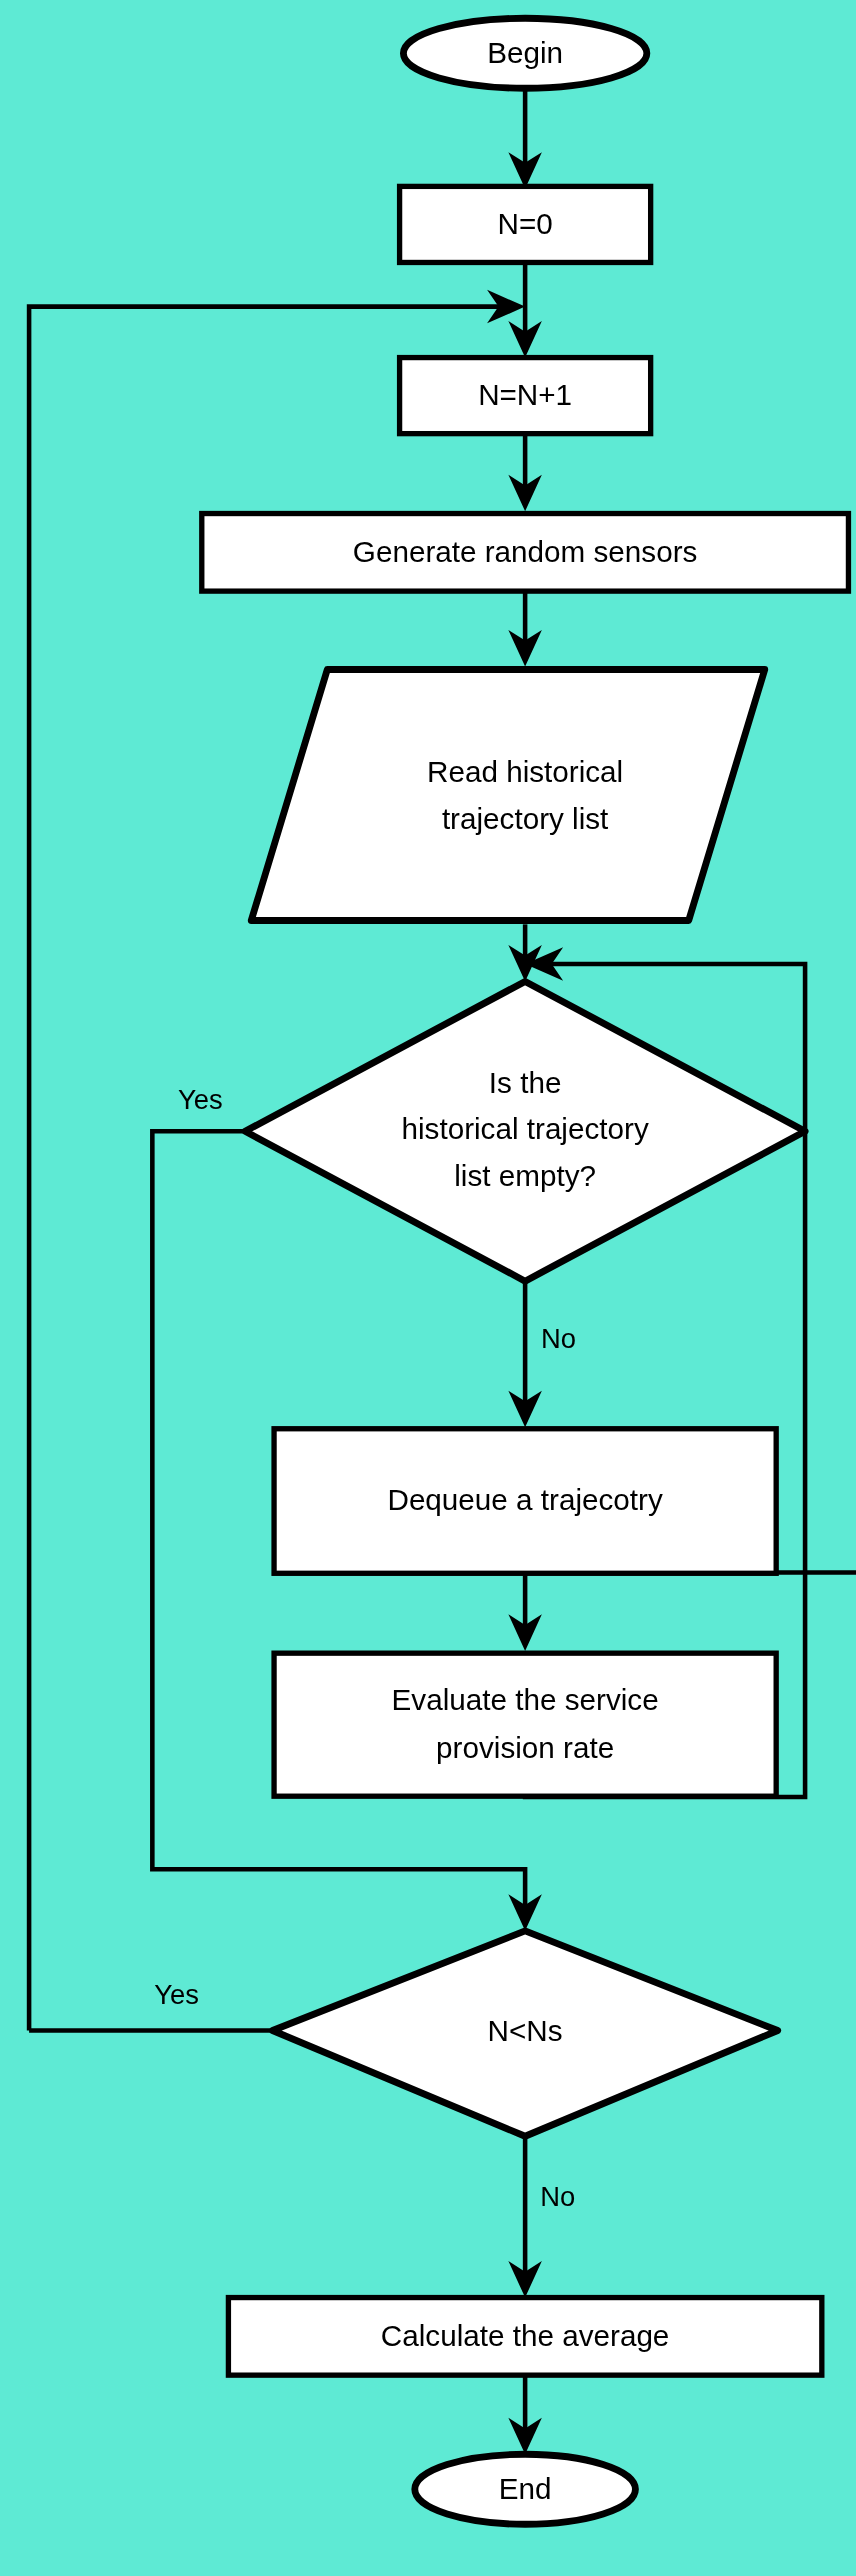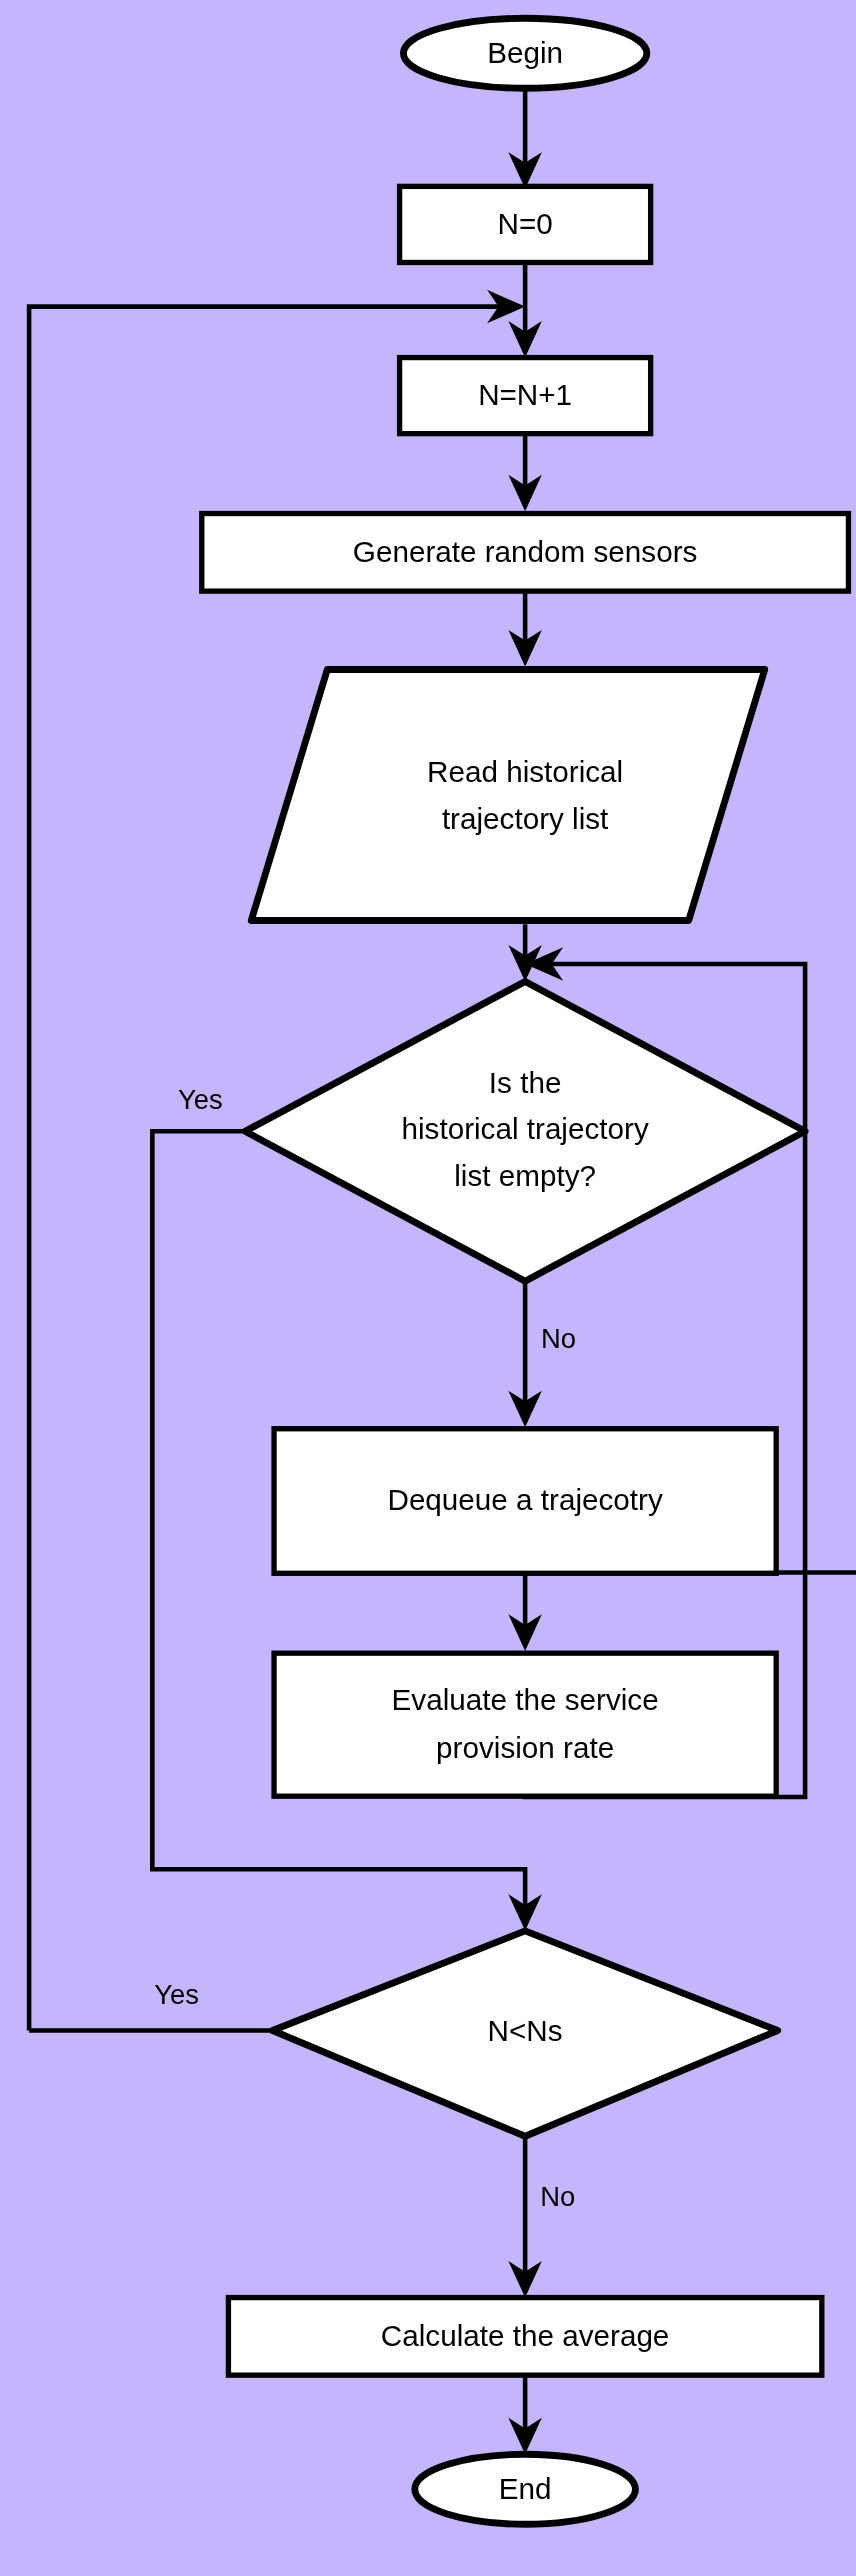--- a/index.html
+++ b/index.html
@@ -11,21 +11,21 @@
   body {
     width: 857px;
     height: 2576px;
     font-family: "Liberation Sans", sans-serif;
     overflow: hidden;
   }
   #flowchart-root {
     position: relative;
     width: 857px;
     height: 2576px;
-    background: #c4b5fd;
+    background: #5eead4;
   }
   svg#flow-svg {
     display: block;
     width: 857px;
     height: 2576px;
   }
   .node-shape {
     fill: #ffffff;
     stroke: #000000;
     stroke-width: 9;

